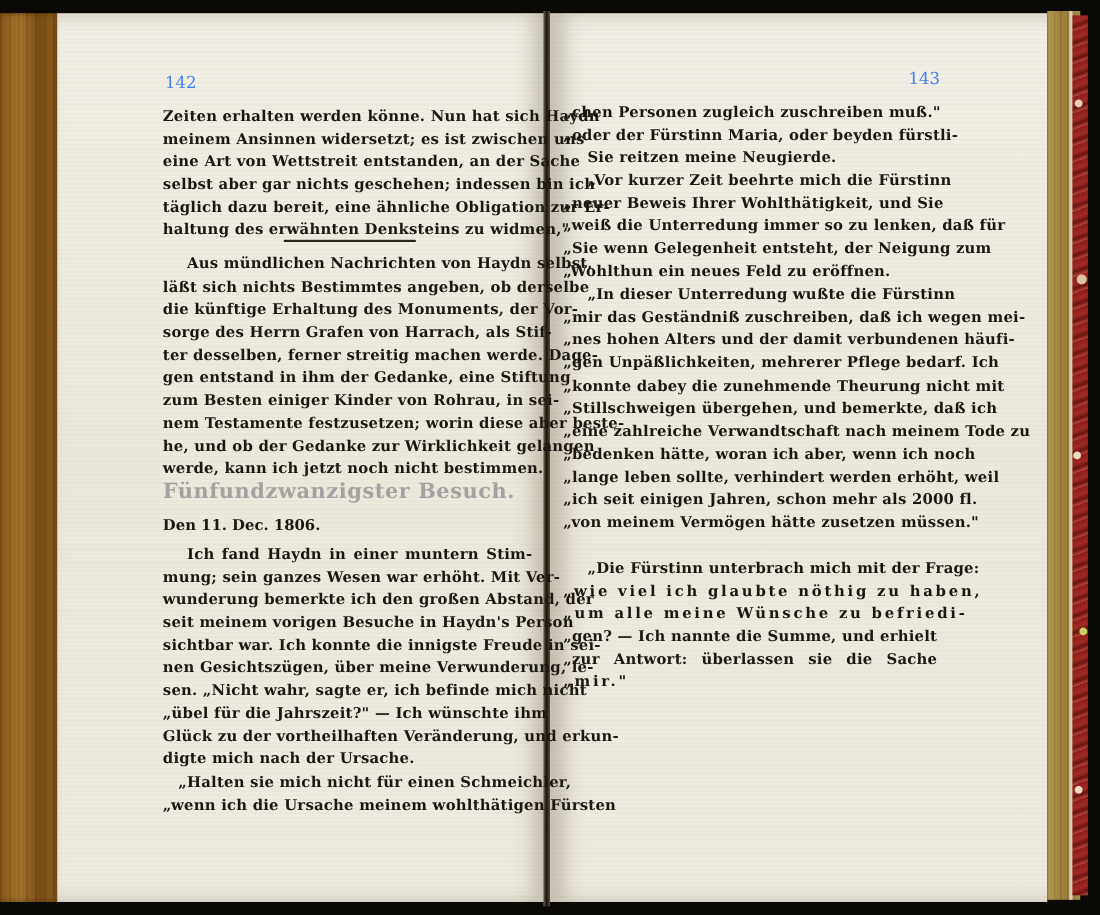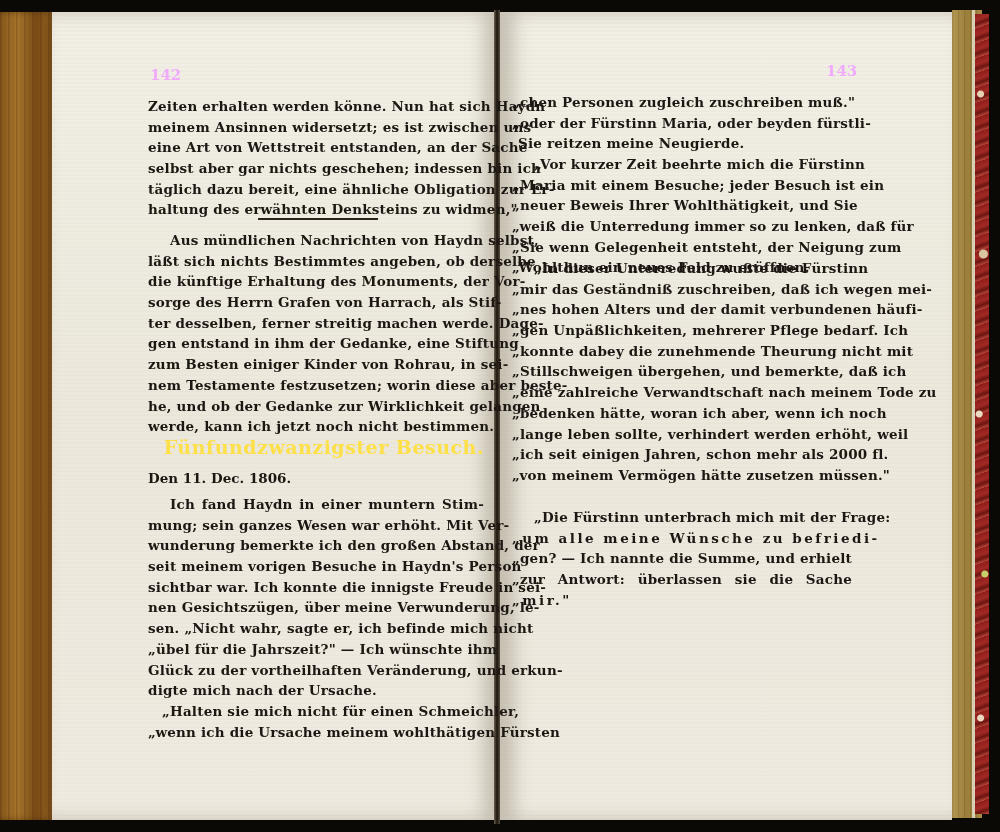--- a/index.html
+++ b/index.html
@@ -77,23 +77,23 @@
   .text-block {
     position: absolute;
     font-family: "DejaVu Serif", serif;
     color: #1c1712;
     font-size: 13.5px;
     letter-spacing: 0.2px;
   }
   .folio {
     position: absolute;
     font-family: "DejaVu Serif", serif;
-    font-weight: bold;
+    font-weight: normal;
     font-size: 15px;
-    color: #f0abfc;
+    color: #3b82f6;
   }
   .line {
     display: block;
     white-space: nowrap;
     height: 20.7px;
     line-height: 20.7px;
     text-align: justify;
     text-align-last: justify;
     font-weight: bold;
   }
@@ -106,22 +106,22 @@
     position: absolute;
     height: 2px;
     background: #2a231a;
   }
   .heading {
     position: absolute;
     font-family: "DejaVu Serif", serif;
     font-weight: bold;
     font-size: 19px;
     letter-spacing: 0.5px;
-    color: #fde047;
-    text-align: right;
+    color: #a3a3a3;
+    text-align: left;
   }
   .dateline {
     position: absolute;
     font-family: "DejaVu Serif", serif;
     font-size: 13.5px;
     font-weight: bold;
     color: #1c1712;
     text-align: left;
   }
 </style>
@@ -184,27 +184,26 @@
     <span class="line">„wenn ich die Ursache meinem wohlthätigen Fürsten</span>
   </div>
 
   <div class="folio" style="left:826px; top:62px;">143</div>
 
   <div class="text-block" style="left:512px; top:92px; width:340px;">
     <span class="line last">„chen Personen zugleich zuschreiben muß."</span>
     <span class="line">„oder der Fürstinn Maria, oder beyden fürstli-</span>
   </div>
 
-  <div class="text-block" style="left:496px; top:133px; width:340px;">
+  <div class="text-block" style="left:512px; top:133px; width:340px;">
     <span class="line last indent">Sie reitzen meine Neugierde.</span>
   </div>
 
   <div class="text-block" style="left:512px; top:154px; width:340px;">
     <span class="line indent">„Vor kurzer Zeit beehrte mich die Fürstinn</span>
-    <span class="line">„Maria mit einem Besuche; jeder Besuch ist ein</span>
     <span class="line">„neuer Beweis Ihrer Wohlthätigkeit, und Sie</span>
     <span class="line">„weiß die Unterredung immer so zu lenken, daß für</span>
     <span class="line">„Sie wenn Gelegenheit entsteht, der Neigung zum</span>
     <span class="line last">„Wohlthun ein neues Feld zu eröffnen.</span>
   </div>
 
   <div class="text-block" style="left:512px; top:258px; width:340px;">
     <span class="line indent">„In dieser Unterredung wußte die Fürstinn</span>
     <span class="line">„mir das Geständniß zuschreiben, daß ich wegen mei-</span>
     <span class="line">„nes hohen Alters und der damit verbundenen häufi-</span>
@@ -213,20 +212,21 @@
     <span class="line">„Stillschweigen übergehen, und bemerkte, daß ich</span>
     <span class="line">„eine zahlreiche Verwandtschaft nach meinem Tode zu</span>
     <span class="line">„bedenken hätte, woran ich aber, wenn ich noch</span>
     <span class="line">„lange leben sollte, verhindert werden erhöht, weil</span>
     <span class="line">„ich seit einigen Jahren, schon mehr als 2000 fl.</span>
     <span class="line last">„von meinem Vermögen hätte zusetzen müssen."</span>
   </div>
 
   <div class="text-block" style="left:512px; top:486px; width:340px;margin-top:21px;">
     <span class="line indent">„Die Fürstinn unterbrach mich mit der Frage:</span>
+    <span class="line" style="letter-spacing:2.5px;">„wie viel ich glaubte nöthig zu haben,</span>
     <span class="line" style="letter-spacing:2.5px;">„um alle meine Wünsche zu befriedi-</span>
     <span class="line">„gen? — Ich nannte die Summe, und erhielt</span>
     <span class="line">„zur Antwort: überlassen sie die Sache</span>
     <span class="line last" style="letter-spacing:2.5px;">„mir."</span>
   </div>
 
 
 </div>
 
 </body></html>

